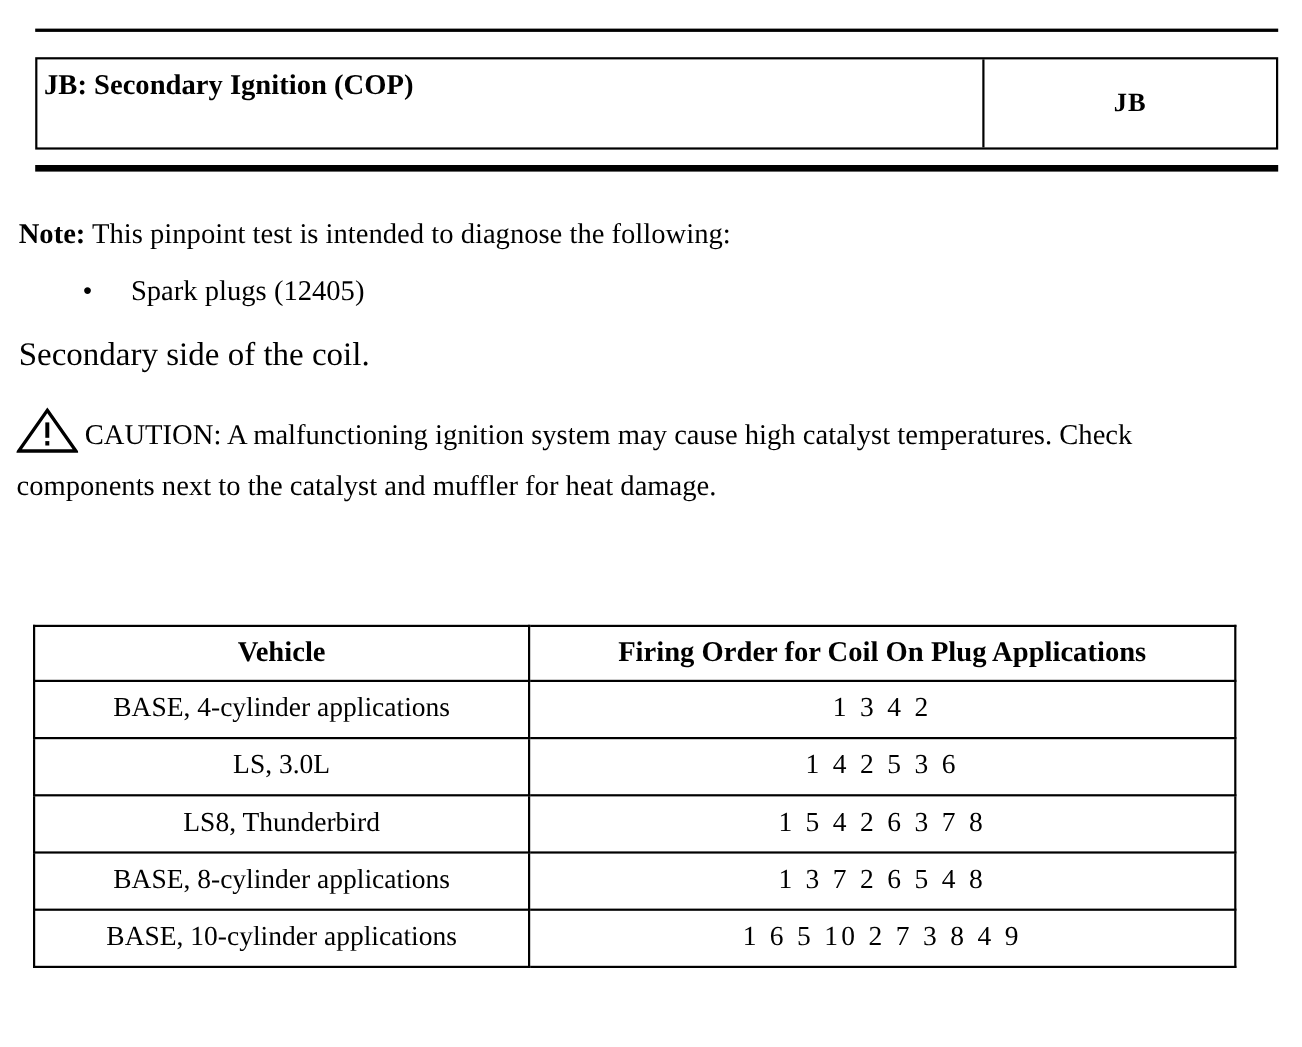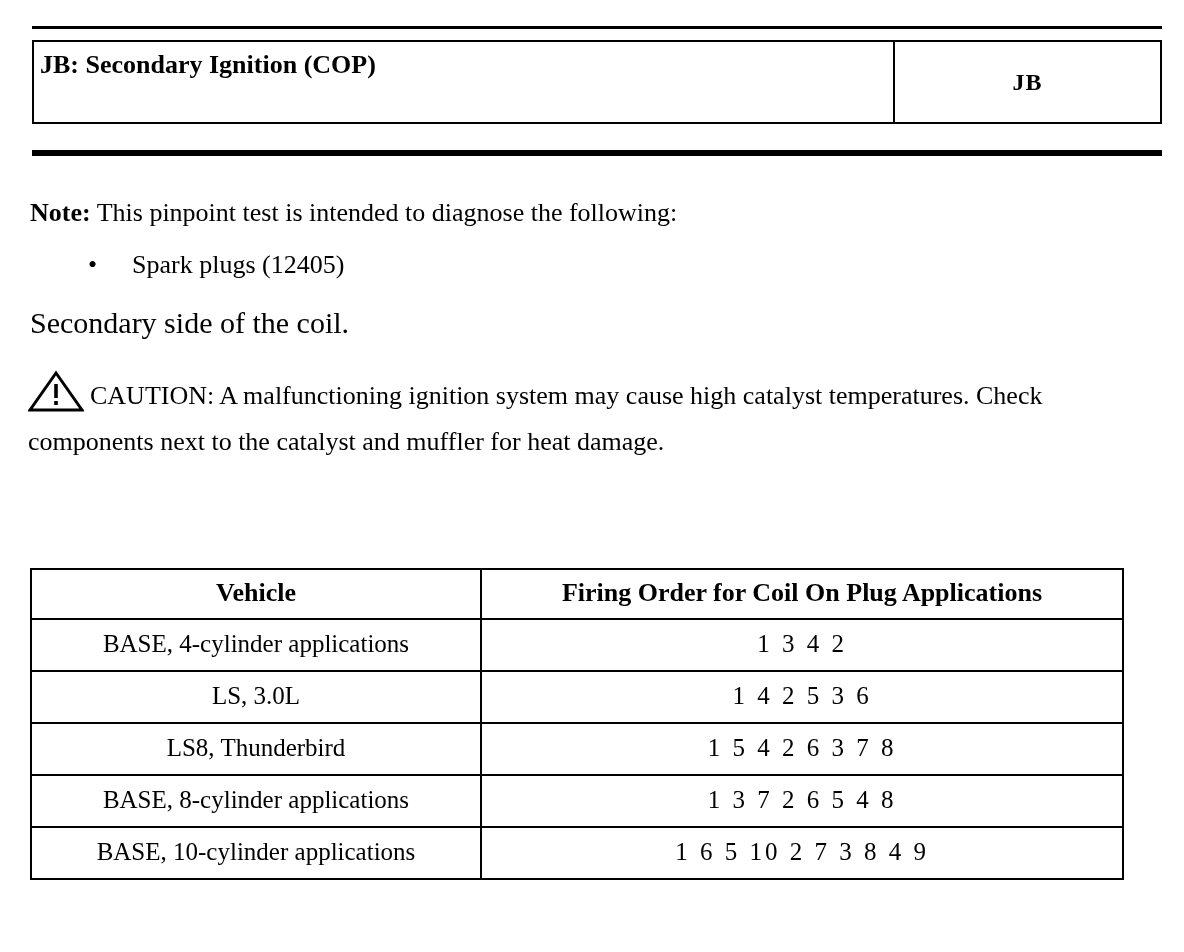--- a/index.html
+++ b/index.html
@@ -29,21 +29,21 @@
     position: absolute;
     left: 32px;
     top: 26px;
     width: 1130px;
     height: 3px;
     background: #000;
   }
   .header-box {
     position: absolute;
     left: 32px;
-    top: 40px;
+    top: 52px;
     width: 1130px;
     height: 84px;
     border: 2px solid #000;
     box-sizing: border-box;
     display: flex;
   }
   .header-title-cell {
     flex: 0 0 861px;
     border-right: 2px solid #000;
     box-sizing: border-box;
@@ -72,21 +72,21 @@
     left: 32px;
     top: 150px;
     width: 1130px;
     height: 6px;
     background: #000;
   }
 
   
   .content {
     position: absolute;
-    left: 28px;
+    left: 15px;
     top: 196px;
     width: 1120px;
   }
   .note-para {
     font-size: 26px;
     line-height: 34px;
     margin: 0 0 18px 2px;
   }
   .note-label {
     font-weight: bold;

